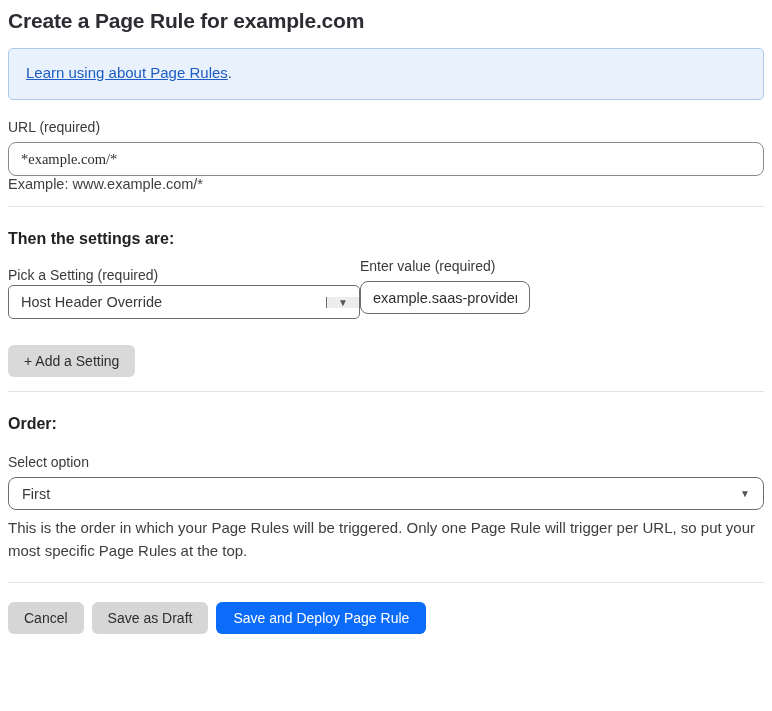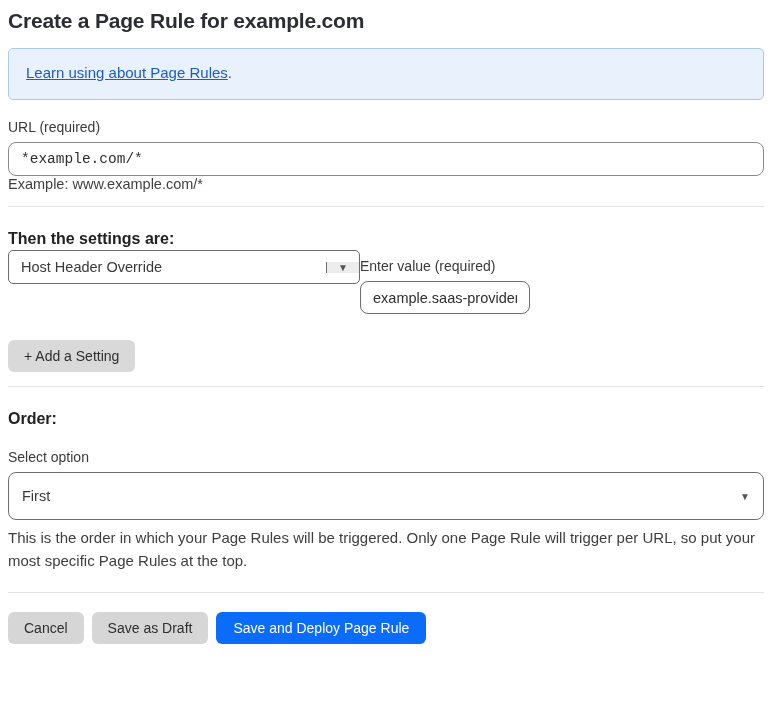--- a/index.html
+++ b/index.html
@@ -42,21 +42,21 @@
   }
   .text-input {
     display: block;
     margin-top: 7px;
     width: 100%;
     height: 34px;
     border: 1px solid #8a8a8a;
     border-radius: 8px;
     padding: 0 12px;
     font-size: 14.5px;
-    font-family: Liberation Mono, monospace;
+    font-family: Liberation Serif, serif;
     color: #2e2e2e;
     background: #fff;
     outline: none;
   }
   .hint {
     font-size: 14.5px;
     color: #3f3f3f;
   }
   .divider {
     border: none;
@@ -121,21 +121,21 @@
     border-radius: 6px;
     font-size: 14px;
     font-family: "Liberation Sans", sans-serif;
     padding: 8px 16px;
     cursor: pointer;
   }
   .btn-gray { background: #d6d6d6; color: #2e2e2e; }
   .add-setting-btn { margin-top: 26px; background: #d9d9d9; }
   .full-select {
     margin-top: 7px;
-    height: 48px;
+    height: 33px;
     border: 1px solid #6d6d6d;
     border-radius: 8px;
     display: flex;
     align-items: center;
     justify-content: space-between;
     padding: 0 13px;
     font-size: 14.5px;
     color: #3a3a3a;
     background: #fff;
     cursor: pointer;
@@ -170,20 +170,21 @@
 <label class="field-label">URL (required)</label>
 <input class="text-input" type="text" value="*example.com/*" style="">
 <div class="hint">Example: www.example.com/*</div>
 
 <hr class="divider">
 
 <h2 class="section-heading">Then the settings are:</h2>
 
 <div class="settings-row">
   <div class="setting-col">
+    <label class="field-label">Pick a Setting (required)</label>
     <div class="custom-select">
       <span class="sel-text">Host Header Override</span>
       <span class="caret-segment">▼</span>
     </div>
   </div>
   <div class="value-col">
     <label class="field-label" style="margin-top:0;">Enter value (required)</label>
     <input class="value-input" type="text" value="example.saas-provider.com" style="">
   </div>
 </div>

